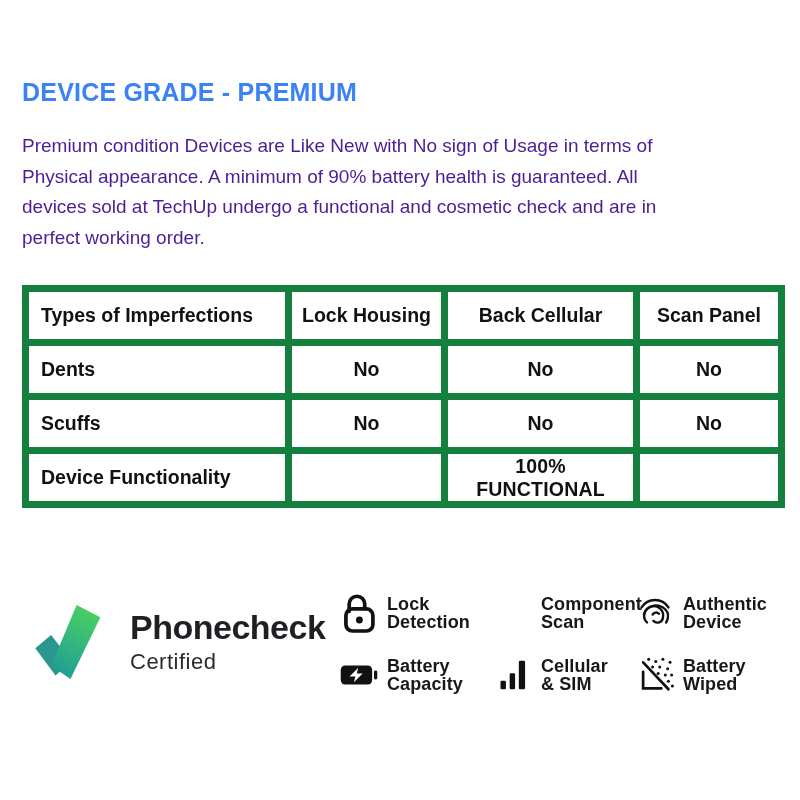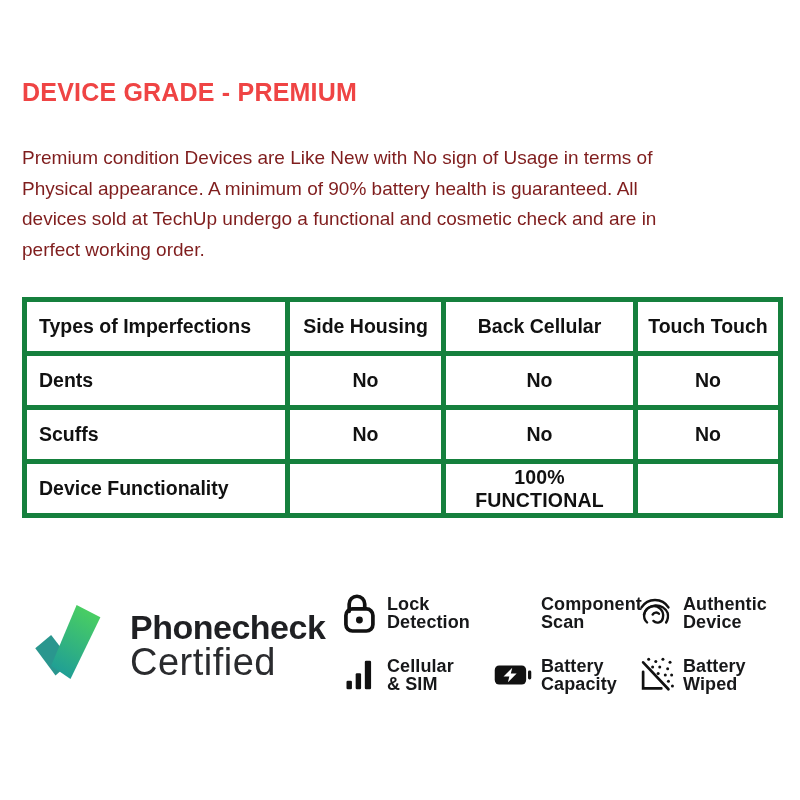--- a/index.html
+++ b/index.html
@@ -2,44 +2,44 @@
 <html><head>
 <meta charset="utf-8">
 <style>
   * { margin: 0; padding: 0; box-sizing: border-box; }
   html, body { width: 800px; height: 800px; background: #ffffff; overflow: hidden; }
   body { font-family: "Liberation Sans", "DejaVu Sans", sans-serif; color: #111; }
 
   .page { width: 800px; height: 800px; padding: 78px 22px 0 22px; position: relative; }
 
   .page-title {
-    color: #ef4444;
+    color: #3b82f6;
     font-size: 25px;
     font-weight: 700;
     letter-spacing: 0.2px;
-    margin-bottom: 36px;
+    margin-bottom: 24px;
   }
 
   .page-description {
     font-size: 19px;
     line-height: 30.5px;
     font-weight: 500;
-    color: #7f1d1d;
+    color: #4c1d95;
     max-width: 672px;
     margin-bottom: 32px;
   }
 
   table.imperfections {
     border-collapse: collapse;
     width: 756px;
     table-layout: fixed;
   }
   table.imperfections th,
   table.imperfections td {
-    border: 5px solid #15803d;
+    border: 7px solid #15803d;
     font-size: 19.5px;
     font-weight: 700;
     color: #111;
     height: 54px;
     padding: 0 6px;
     text-align: center;
     vertical-align: middle;
   }
   table.imperfections th.col-label,
   table.imperfections td.col-label {
@@ -74,21 +74,21 @@
     padding-left: 8px;
   }
   .phonecheck-text .brand {
     font-size: 34px;
     font-weight: 700;
     color: #1f2023;
     letter-spacing: -0.5px;
     line-height: 36px;
   }
   .phonecheck-text .sub {
-    font-size: 38px;
+    font-size: 22px;
     font-weight: 400;
     color: #2a2b2e;
     letter-spacing: 0.5px;
     line-height: 34px;
   }
 
   .features-grid {
     margin-left: auto;
     display: grid;
     grid-template-columns: 150px 138px 142px;
@@ -130,23 +130,23 @@
   <table class="imperfections">
     <colgroup>
         <col class="c1">
         <col class="c2">
         <col class="c3">
         <col class="c4">
       </colgroup>
     <thead>
       <tr>
         <th class="col-label">Types of Imperfections</th>
-        <th>Side Housing</th>
+        <th>Lock Housing</th>
         <th>Back Cellular</th>
-        <th>Touch Touch</th>
+        <th>Scan Panel</th>
       </tr>
     </thead>
     <tbody>
       <tr>
         <td class="col-label">Dents</td>
         <td>No</td>
         <td>No</td>
         <td>No</td>
       </tr>
       <tr>
@@ -221,43 +221,43 @@
           </svg>
         </span>
         <span class="flabel">
           <span>Authentic</span><br>
           <span>Device</span>
         </span>
       </div>
 
       <div class="feature">
         <span class="icon-box">
+          <svg width="38" height="26" viewBox="0 0 52 32" aria-hidden="true">
+            <rect x="1" y="3" width="43" height="26" rx="6" fill="#111"></rect>
+            <polygon points="25,6 13,18 21,18 19,26 31,14 23,14" fill="#fff"></polygon>
+            <rect x="46.5" y="10" width="4.5" height="12" rx="2" fill="#111"></rect>
+          </svg>
+        </span>
+        <span class="flabel">
+          <span>Battery</span><br>
+          <span>Capacity</span>
+        </span>
+      </div>
+
+      <div class="feature">
+        <span class="icon-box">
           <svg width="30" height="36" viewBox="0 0 36 40" aria-hidden="true">
             <rect x="3" y="27" width="6.5" height="10" rx="1.5" fill="#111"></rect>
             <rect x="14" y="18" width="6.5" height="19" rx="1.5" fill="#111"></rect>
             <rect x="25" y="3" width="7.5" height="34" rx="1.5" fill="#111"></rect>
           </svg>
         </span>
         <span class="flabel">
           <span>Cellular</span><br>
           <span>&amp; SIM</span>
-        </span>
-      </div>
-
-      <div class="feature">
-        <span class="icon-box">
-          <svg width="38" height="26" viewBox="0 0 52 32" aria-hidden="true">
-            <rect x="1" y="3" width="43" height="26" rx="6" fill="#111"></rect>
-            <polygon points="25,6 13,18 21,18 19,26 31,14 23,14" fill="#fff"></polygon>
-            <rect x="46.5" y="10" width="4.5" height="12" rx="2" fill="#111"></rect>
-          </svg>
-        </span>
-        <span class="flabel">
-          <span>Battery</span><br>
-          <span>Capacity</span>
         </span>
       </div>
 
       <div class="feature">
         <span class="icon-box">
           <svg width="38" height="40" viewBox="0 0 48 48" aria-hidden="true">
             <g stroke="#111" stroke-width="3.4" fill="none" stroke-linecap="round">
               <path d="M9 8 L41 42"></path>
               <path d="M9 20 L9 41 L32 41"></path>
             </g>

